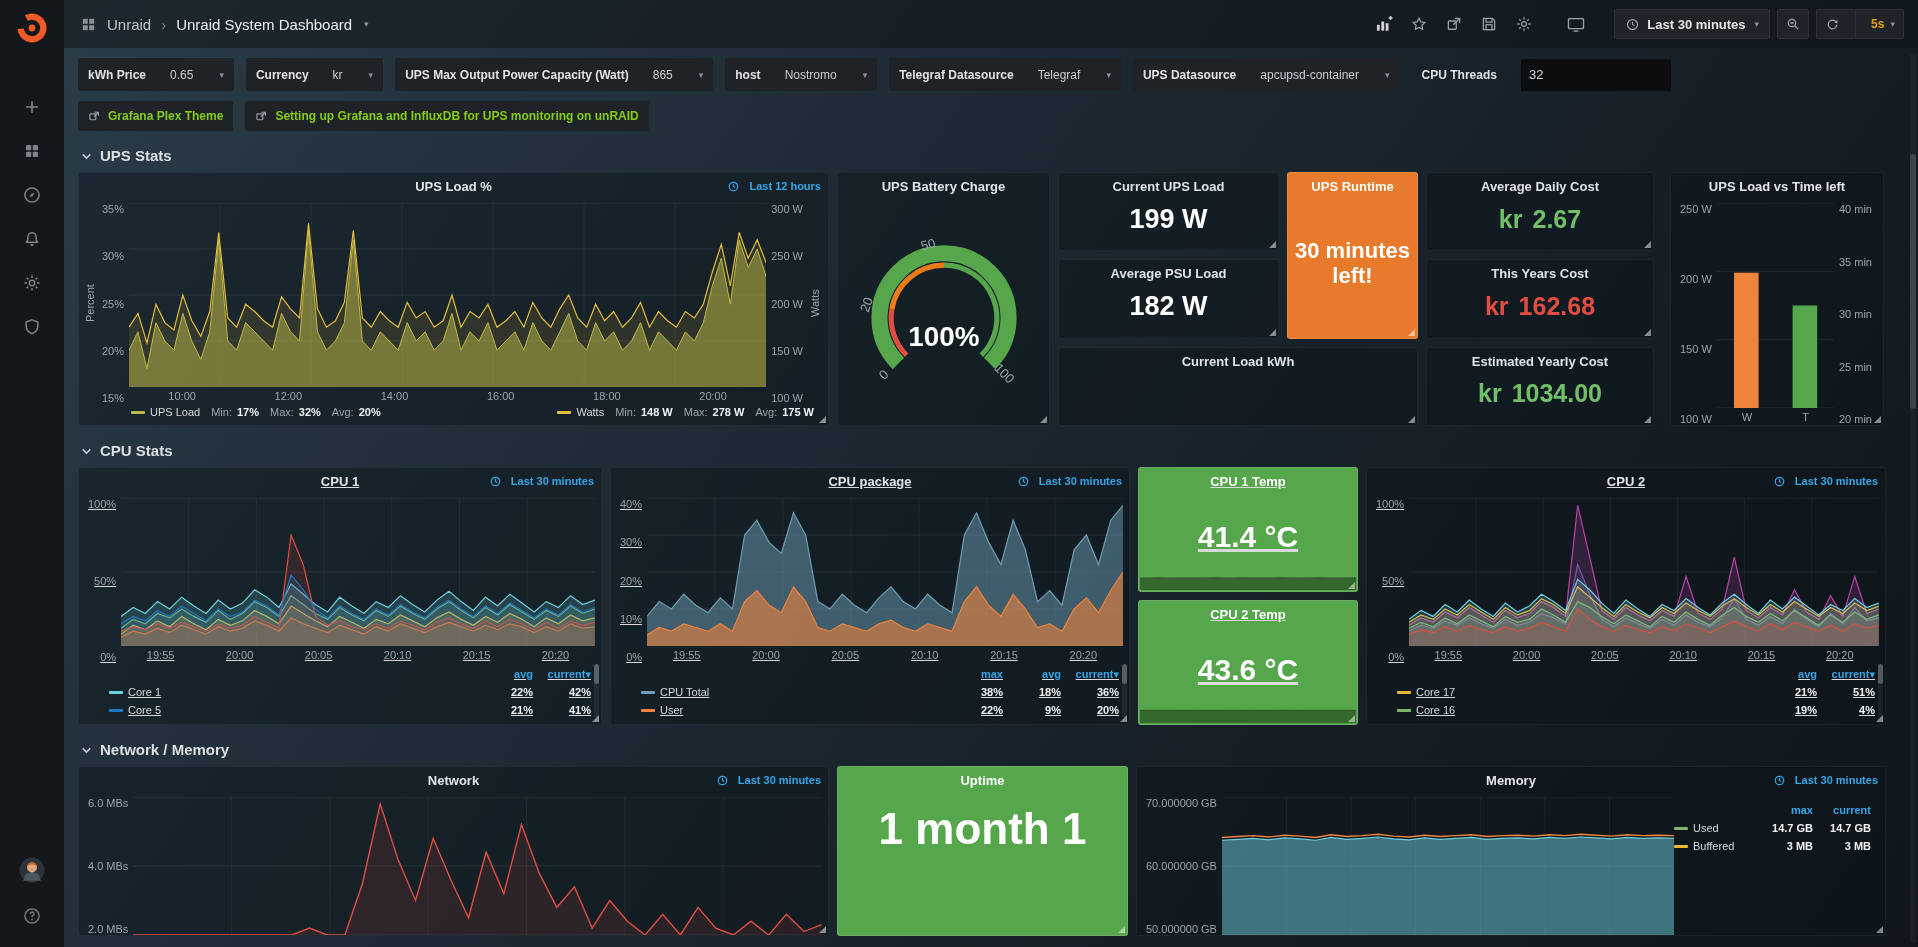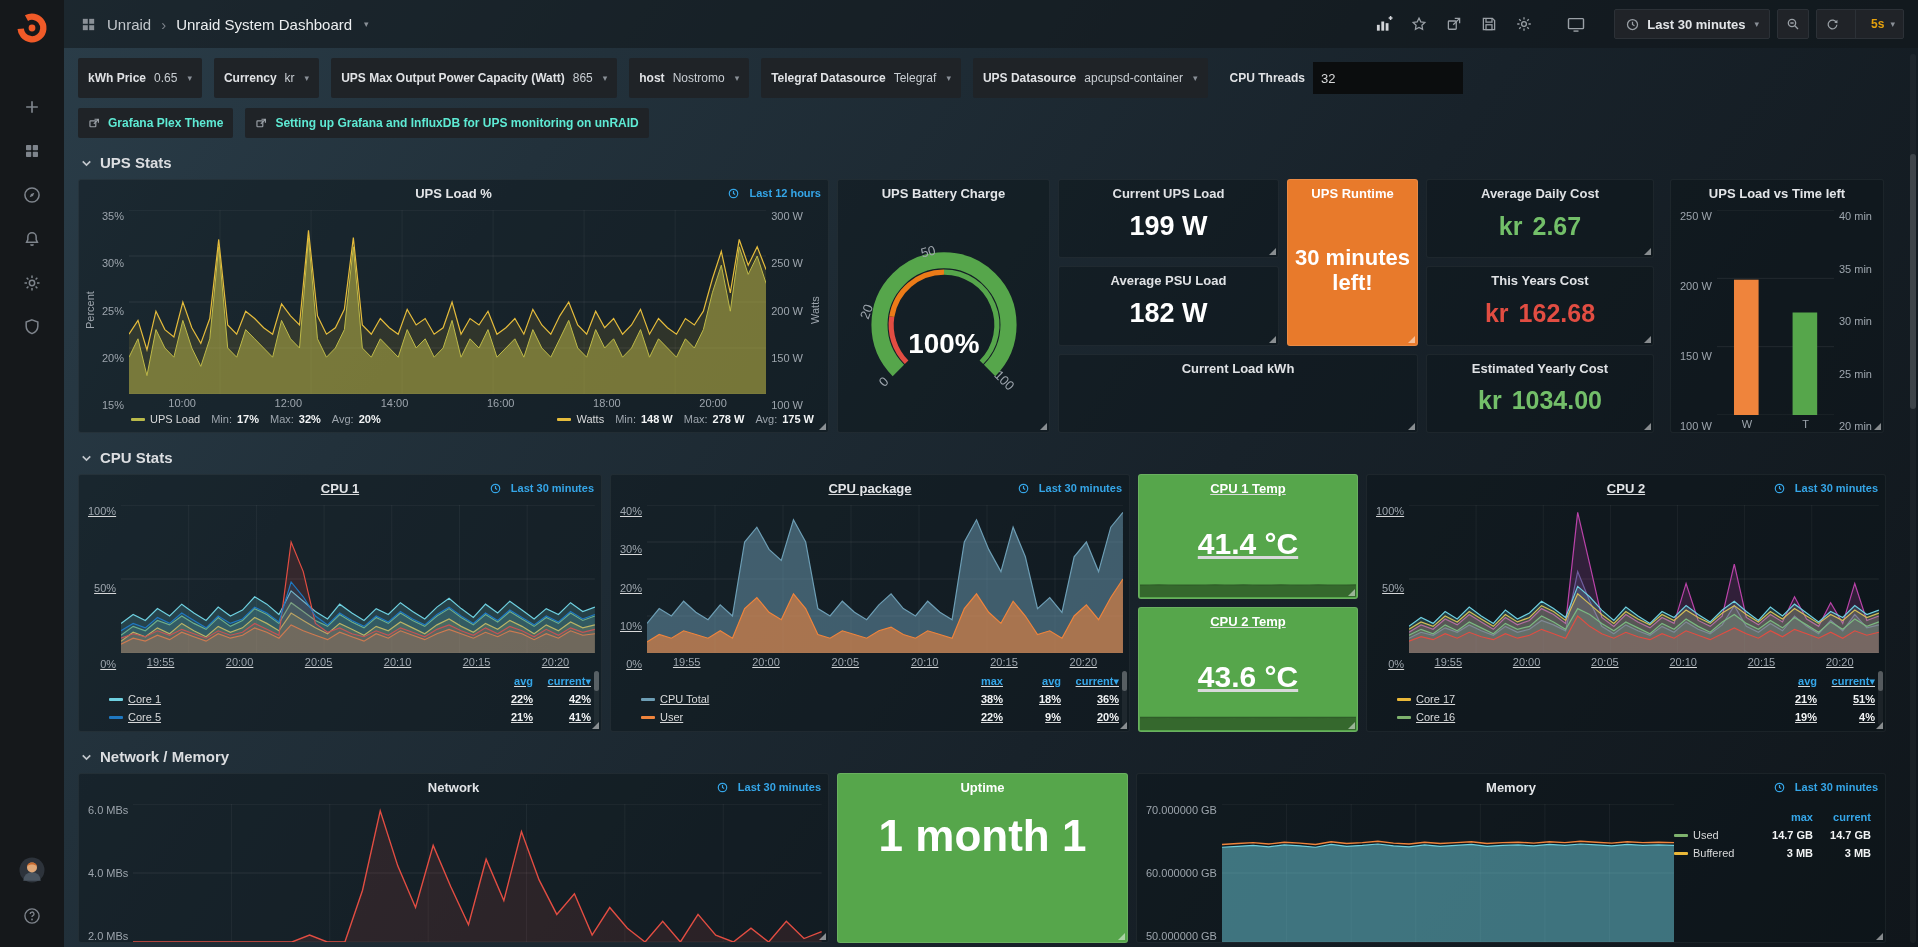--- a/index.html
+++ b/index.html
@@ -31,26 +31,26 @@
   .nav-btn .tp-text { font-size:13px; font-weight:bold; color:#e3e5e8; }
   .nav-btn.square { width:32px; padding:0; justify-content:center; }
   .refresh { padding:0; }
   .refresh .ricon { padding:0 8px; display:flex; align-items:center; height:100%; }
   .refresh .divider { width:1px; height:100%; background:#2c3137; }
   .refresh .rval { padding:0 8px; font-size:12px; font-weight:bold; color:#e5a00d; display:flex; align-items:center; gap:4px; }
 
   
   .dash { flex:1; padding:10px 14px 0 14px; overflow:hidden; position:relative; }
   .submenu { display:flex; align-items:center; gap:12px; flex-wrap:nowrap; }
-  .var-pill { display:flex; align-items:center; gap:8px; height:40px; padding:0 10px; background:#1f2327; border-radius:2px; cursor:pointer; }
+  .var-pill { display:flex; align-items:center; gap:24px; height:33px; padding:0 10px; background:#1f2327; border-radius:2px; cursor:pointer; }
   .var-label { font-size:12px; font-weight:bold; color:#e0e2e5; white-space:nowrap; }
   .var-value { font-size:12px; color:#c9ced3; white-space:nowrap; }
   .var-input { width:150px; height:32px; background:#0b0d0e; border:none; color:#d8d9da; font-size:13px; padding:0 8px; font-family:inherit; }
   .links-row { display:flex; gap:12px; margin-top:10px; }
-  .link-pill { display:flex; align-items:center; gap:7px; height:30px; padding:0 10px; background:#1f2327; border-radius:2px; color:#5eead4; cursor:pointer; }
+  .link-pill { display:flex; align-items:center; gap:7px; height:30px; padding:0 10px; background:#1f2327; border-radius:2px; color:#84cc16; cursor:pointer; }
   .link-pill span { font-size:12px; font-weight:bold; }
   .link-pill svg { color:#9aa0a6; }
 
   .section-header { display:flex; align-items:center; gap:7px; margin:16px 0 8px 2px; cursor:pointer; }
   .section-header svg { color:#c2c7cc; }
   .section-title { font-size:15px; font-weight:bold; color:#dcdee1; }
 
   .row { display:flex; gap:8px; }
   .row-ups { height:254px; }
   .row-cpu { height:258px;text-decoration:underline; }

